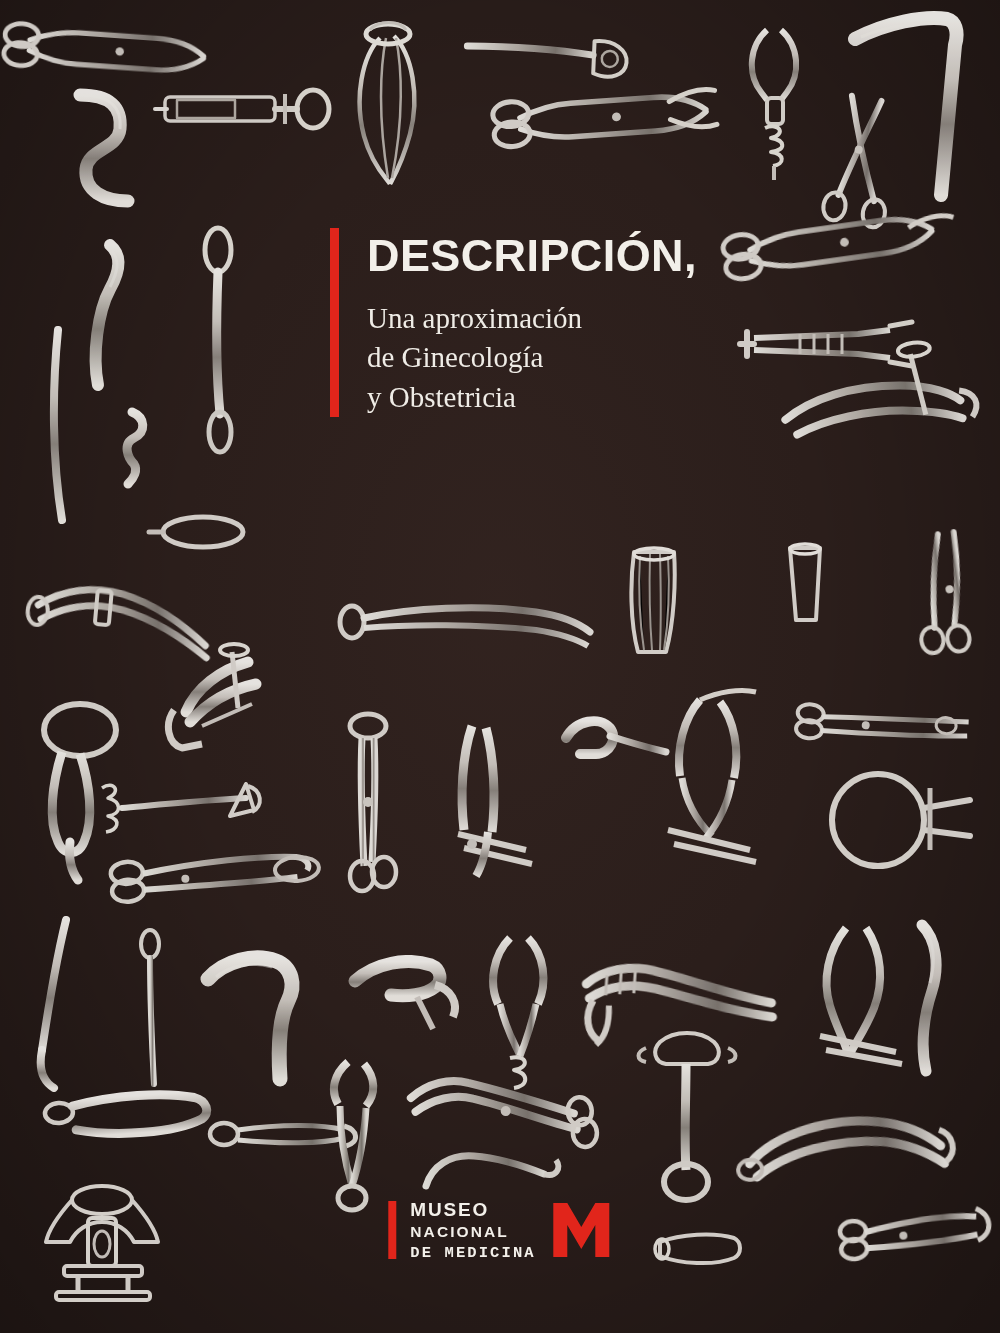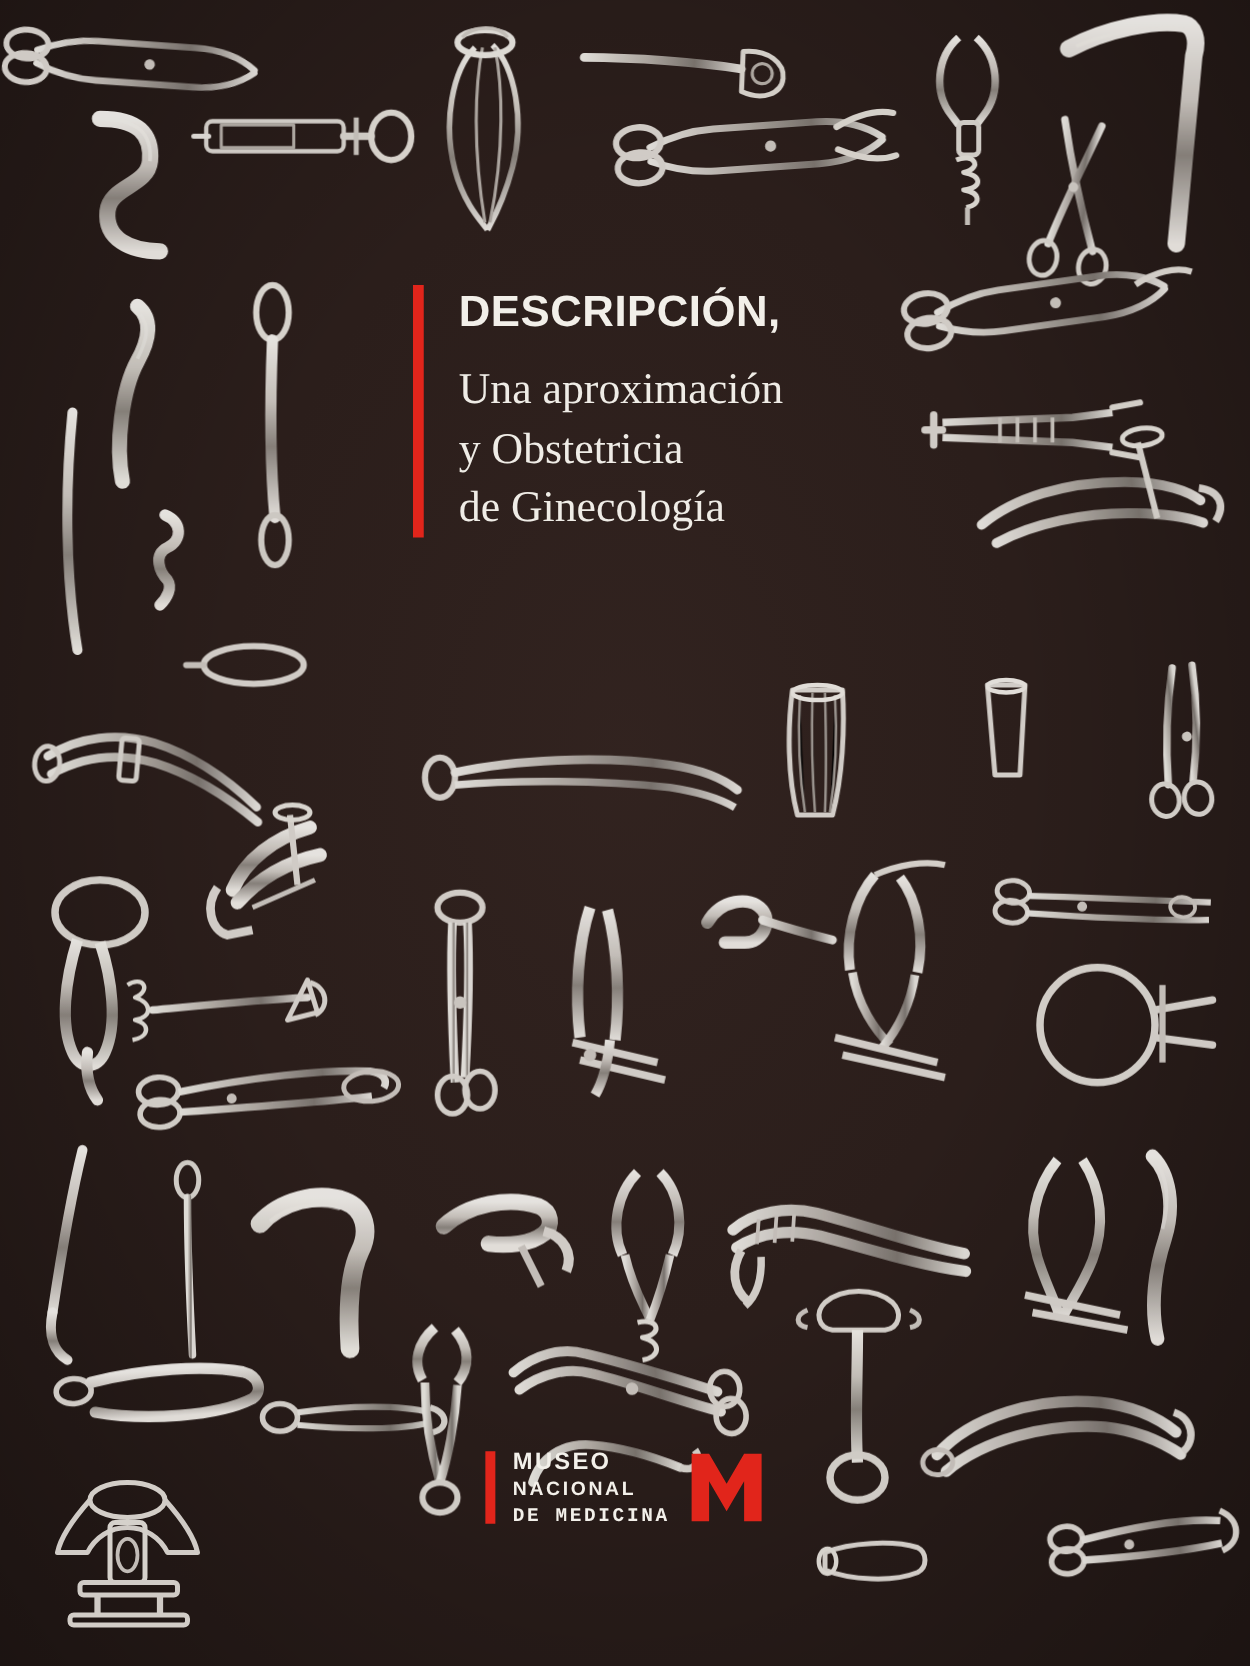--- a/index.html
+++ b/index.html
@@ -52,43 +52,43 @@
     background: #e1251b;
     flex: 0 0 9px;
     margin-right: 28px;
   }
   .title-text {
     padding-top: 2px;
   }
   .main-title {
     font-family: "Liberation Sans", sans-serif;
     font-weight: bold;
-    font-size: 35px;
+    font-size: 45px;
     line-height: 1.17;
     letter-spacing: 0.4px;
     color: #f2efe9;
     margin: 0 0 16px 0;
     text-transform: uppercase;
   }
   .main-title .line { display: block; white-space: nowrap; }
   .subtitle {
     font-family: "Liberation Serif", serif;
-    font-size: 35px;
+    font-size: 29px;
     line-height: 1.36;
     color: #efece6;
     margin: 0;
   }
   .subtitle .line { display: block; }
 
   
   .logo {
     position: absolute;
     left: 50%;
     transform: translateX(-50%);
-    top: 1159px;
+    top: 1199px;
     z-index: 4;
     display: flex;
     align-items: center;
     height: 62px;
   }
   .logo-bar {
     width: 8px;
     height: 58px;
     background: #e1251b;
     margin-right: 14px;
@@ -523,22 +523,22 @@
   </div>
 
   <div class="title-block">
     <div class="title-rule"></div>
     <div class="title-text">
       <h1 class="main-title">
         <span class="line">DESCRIPCIÓN,</span>
       </h1>
       <p class="subtitle">
         <span class="line">Una aproximación</span>
+        <span class="line">de Ginecología</span>
         <span class="line">y Obstetricia</span>
-        <span class="line">de Ginecología</span>
       </p>
     </div>
   </div>
 
   <div class="logo">
     <div class="logo-bar"></div>
     <div class="logo-words">
       <span class="l1">MUSEO</span>
       <span class="l2">NACIONAL</span>
       <span class="l3">DE MEDICINA</span>

